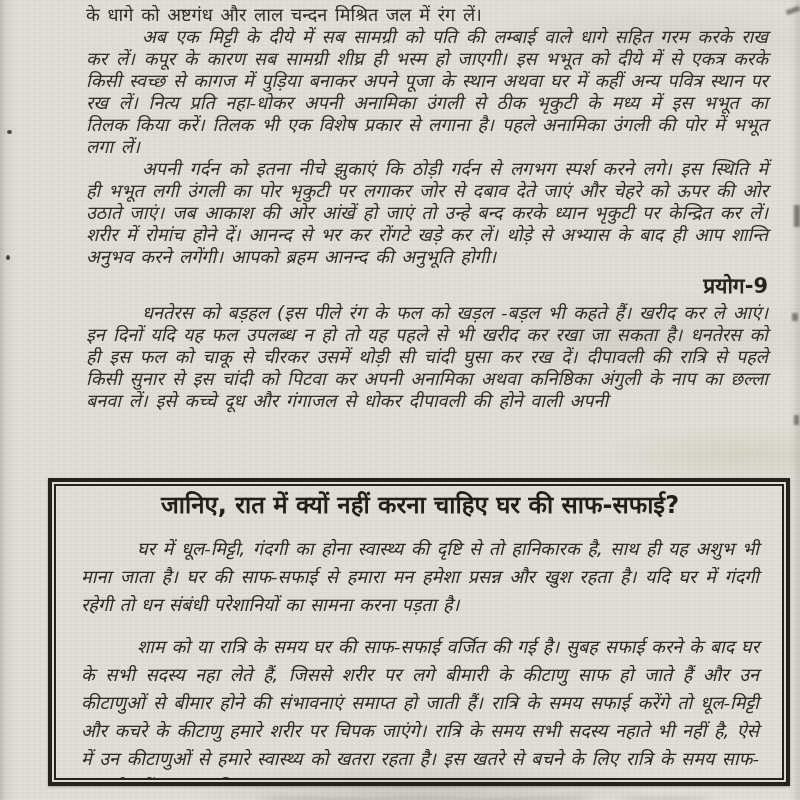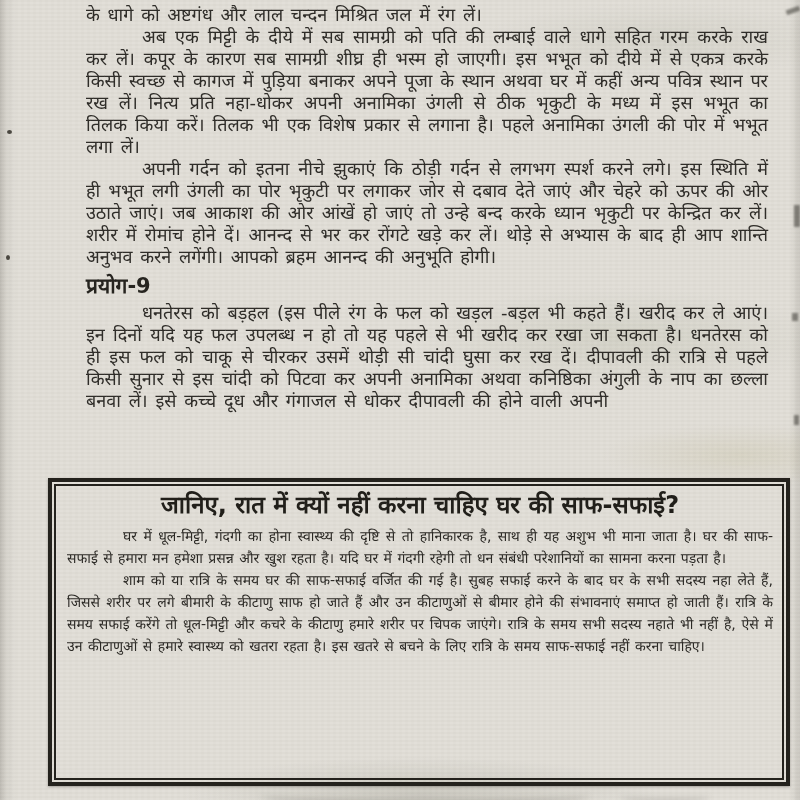--- a/index.html
+++ b/index.html
@@ -24,41 +24,41 @@
     background:
       repeating-linear-gradient(0deg,  rgba(255,255,255,0.05) 0 2px, rgba(90,88,80,0.04) 2px 4px),
       repeating-linear-gradient(90deg, rgba(255,255,255,0.03) 0 3px, rgba(90,88,80,0.03) 3px 6px);
   }
   .content {
     position: absolute; left: 86px; top: 4px; width: 682px;
     font-size: 18px; line-height: 22px; text-align: justify;
     word-spacing: 2px;
   }
   .para { margin: 0; }
-  .indent { text-indent: 56px; }
+  .indent { text-indent: 56px; font-style: italic; }
   .section-heading {
     margin: 5px 0 3px 0; font-size: 21px; line-height: 26px;
-    font-weight: 700; text-align: left; text-indent: 0; color: #26241f;
+    font-weight: 700; text-align: right; text-indent: 0; color: #26241f;
   }
   .infobox {
     position: absolute; left: 48px; top: 478px; width: 742px; height: 308px;
     border: 4px solid #24221d; box-sizing: border-box;
     box-shadow: 0 1px 2px rgba(40,38,32,0.35);
   }
   .infobox-inner {
     position: absolute; inset: 2px; border: 2px solid #24221d;
     padding: 3px 9px 2px 11px; overflow: hidden; box-sizing: border-box;
   }
   .infobox-title {
     margin: 1px 0 4px 0; font-size: 24px; line-height: 31px;
     font-weight: 700; text-align: center; white-space: nowrap;
     color: #211f1a;
   }
   .infobox-inner p {
-    margin: 0; font-size: 14px; line-height: 22px;
+    margin: 14px; font-size: 18px; line-height: 28px;
     text-align: justify; word-spacing: 1px; color: #2b2925;
   }
   .speck { position: absolute; background: #4a4740; border-radius: 50%; }
   .speck-1 { left: 7px;  top: 130px; width: 5px; height: 4px; }
   .speck-2 { left: 6px;  top: 255px; width: 4px; height: 5px; }
   .edge-mark { position: absolute; background: #3c3a34; opacity: 0.55; filter: blur(1px); }
   .edge-mark-1 { right: 0px; top: 8px;   width: 14px; height: 5px; transform: rotate(-20deg); }
   .edge-mark-2 { right: 0px; top: 205px; width: 6px;  height: 22px; }
   .edge-mark-3 { right: 2px; top: 313px; width: 6px;  height: 8px; }
   .edge-mark-4 { right: 1px; top: 415px; width: 5px;  height: 10px; }

